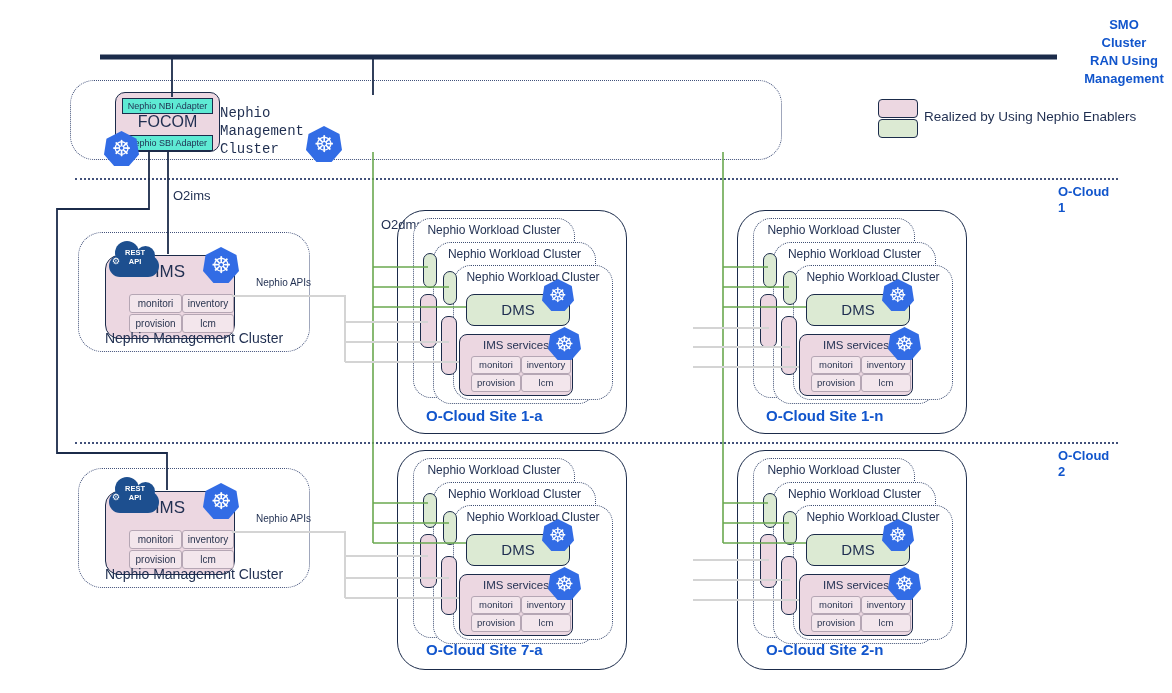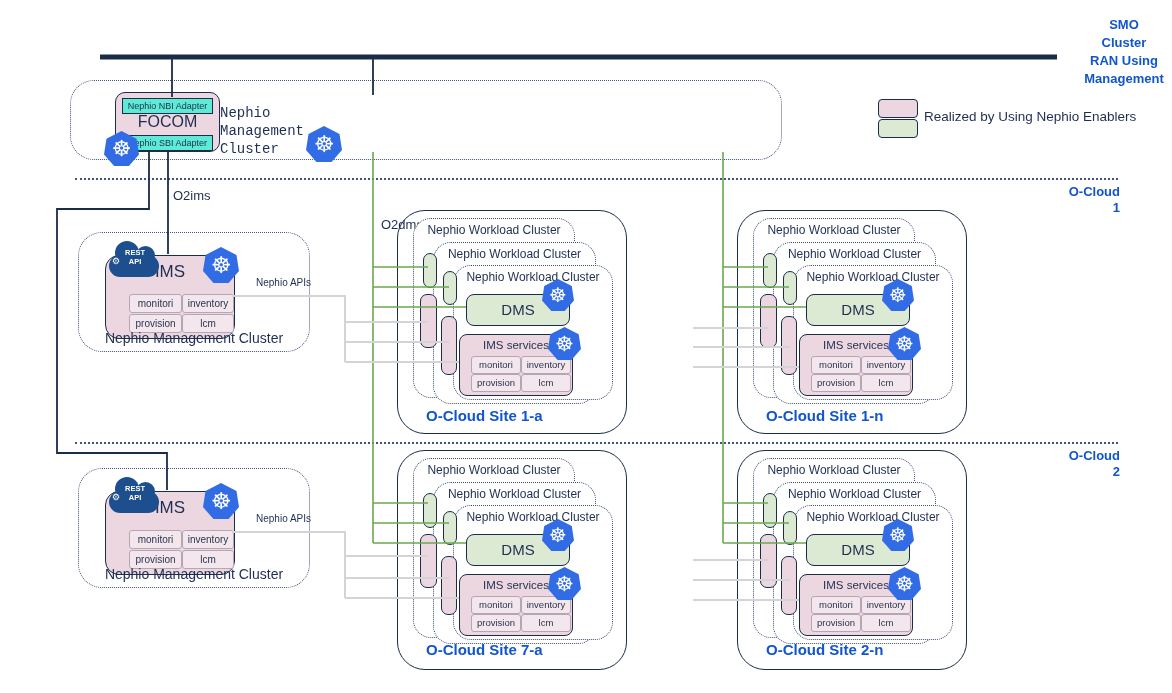--- a/index.html
+++ b/index.html
@@ -31,21 +31,21 @@
        border:1.8px solid #1b2b4a;border-radius:10px;text-align:center;
        line-height:57px;font-size:15px;}
 
   
   .swatch{position:absolute;left:878px;width:38px;height:17px;border:1.5px solid #1b2b4a;border-radius:4px;}
   .legend-text{left:924px;top:109px;font-size:13.5px;}
 
   
   .sep{position:absolute;left:75px;width:1043px;height:0;border-top:2px dotted #42517a;}
   .region{left:1058px;width:62px;font-size:13px;line-height:16px;font-weight:bold;
-          color:#1155cc;text-align:right;}
+          color:#1155cc;text-align:left;}
 
   .iface{font-size:13px;color:#1f2e50;}
   .napis{font-size:10px;color:#1f2e50;}
 
   
   .mgmt{position:absolute;width:230px;height:118px;border:1.6px dotted #42517a;border-radius:24px;}
   .ims-box{position:absolute;left:26px;top:22px;width:128px;height:82px;background:#ecd7e1;
            border:1.8px solid #1b2b4a;border-radius:14px;}
   .ims-title{position:absolute;left:0;top:6px;width:100%;text-align:center;font-size:17px;}
   .msvc{position:absolute;height:17px;background:#f3e6ec;border:1px solid #b5a6b4;border-radius:3px;

